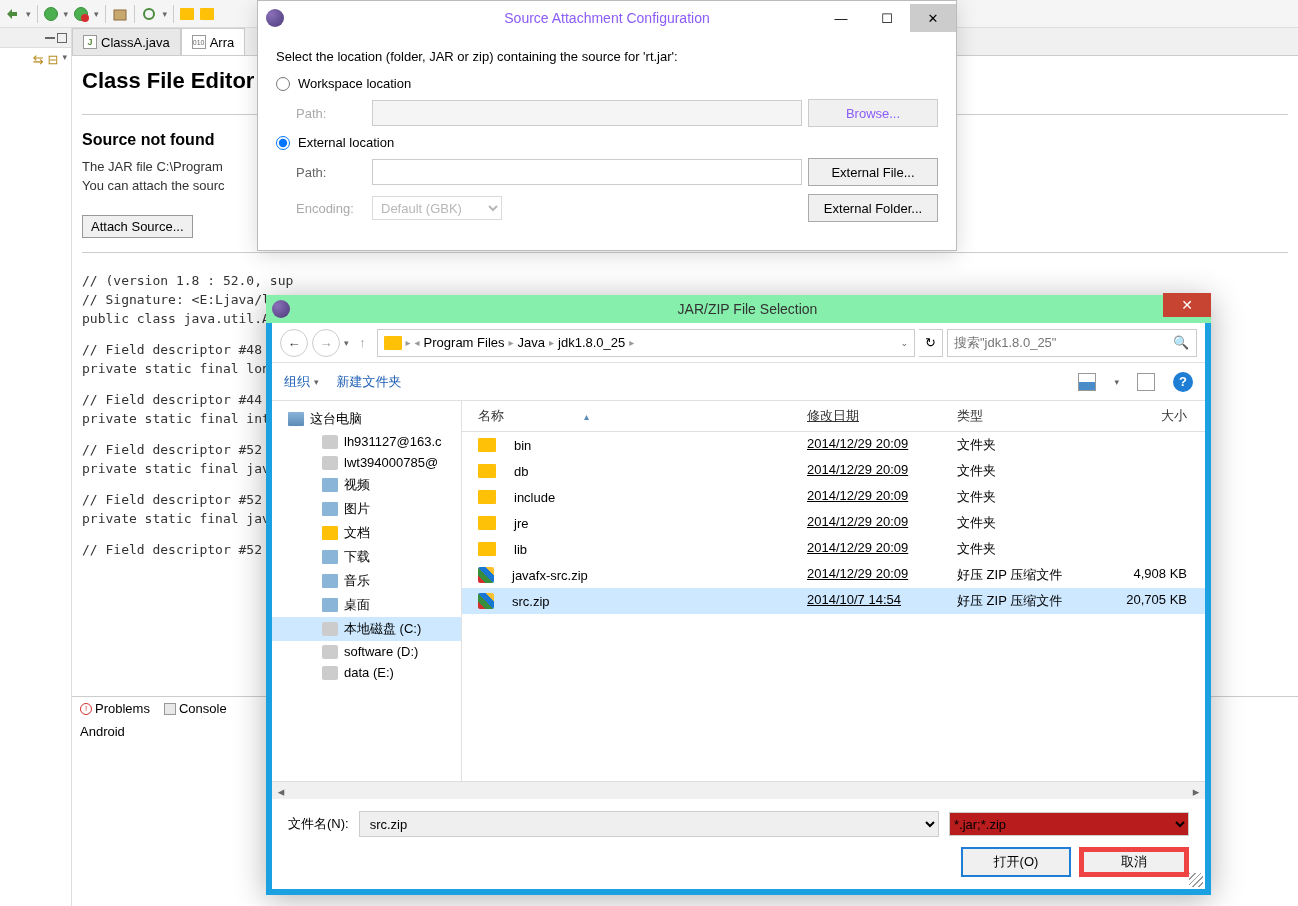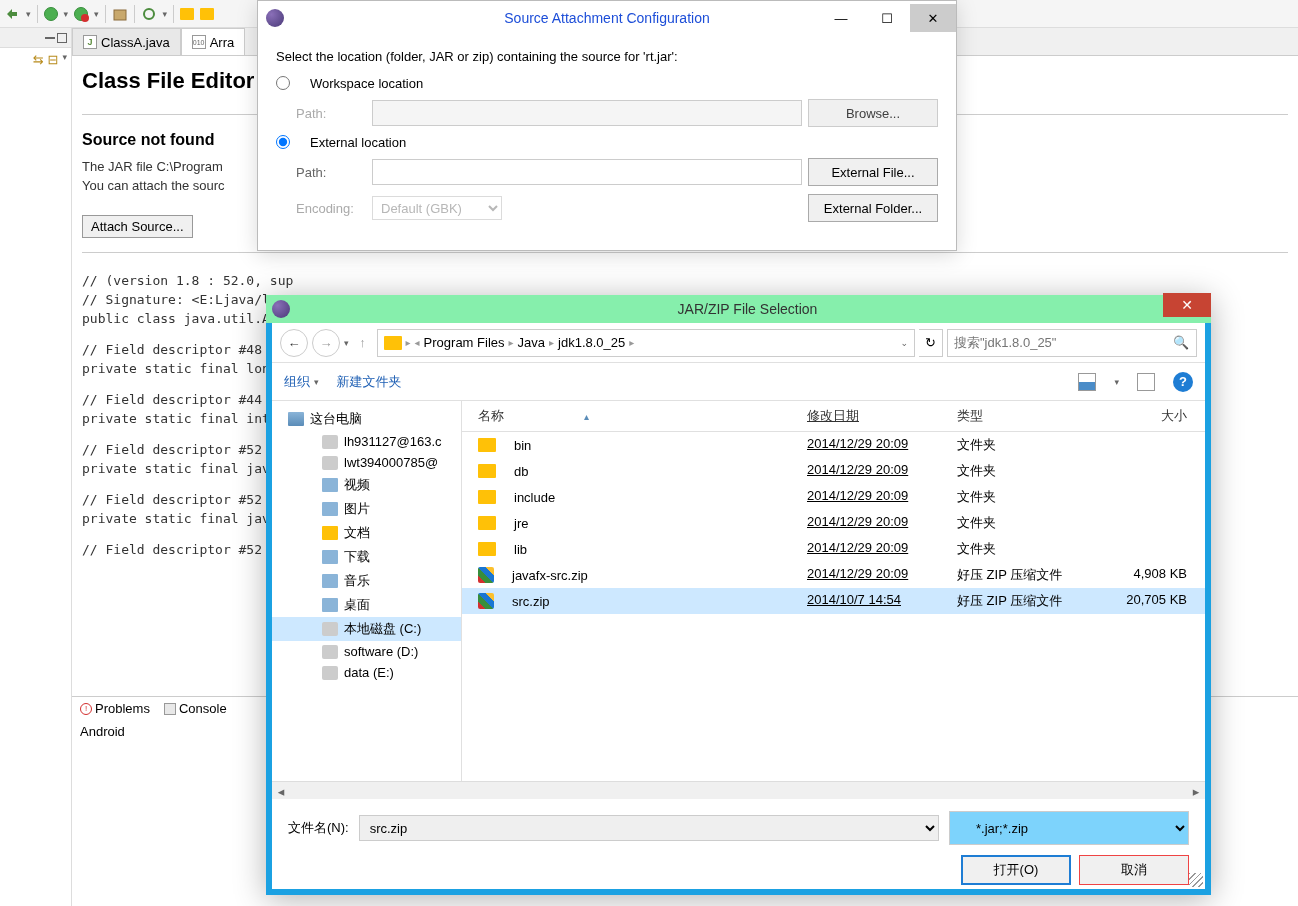--- a/index.html
+++ b/index.html
@@ -37,37 +37,37 @@
 
 .bottom-panel { position: absolute; bottom: 160px; left: 72px; right: 0; height: 50px; border-top: 1px solid #ccc; background: #fff; }
 .bottom-tabs { display: flex; gap: 2px; padding: 2px; }
 .bottom-tab { padding: 2px 6px; font-size: 12px; display: flex; align-items: center; gap: 3px; }
 .prob-icon { width: 12px; height: 12px; border-radius: 50%; background: #fff; border: 1px solid #d32f2f; display: flex; align-items: center; justify-content: center; font-size: 8px; color: #d32f2f; }
 .cons-icon { width: 12px; height: 12px; background: #e8e8e8; border: 1px solid #999; }
 
 
 .dialog1 { position: absolute; top: 0; left: 257px; width: 700px; background: #fff; border: 1px solid #bbb; box-shadow: 0 4px 20px rgba(0,0,0,0.15); }
 .dialog1-titlebar { height: 34px; background: #fff; display: flex; align-items: center; justify-content: center; position: relative; }
-.dialog1-title { font-size: 14px; color: #1d4ed8; }
+.dialog1-title { font-size: 14px; color: #8b5cf6; }
 .dialog1-eclipse-icon { position: absolute; left: 8px; width: 18px; height: 18px; border-radius: 50%; background: radial-gradient(circle at 30% 30%, #8a6fb8, #4a3a78); }
 .dialog1-winbtns { position: absolute; right: 0; display: flex; }
 .winbtn { width: 46px; height: 28px; display: flex; align-items: center; justify-content: center; cursor: pointer; }
 .winbtn.close { background: #ccc; }
 
 .dialog1-body { padding: 14px 18px 20px; }
 .dialog1-prompt { font-size: 13px; margin-bottom: 12px; }
-.radio-row { display: flex; align-items: flex-start; gap: 20px; margin: 8px 0; }
+.radio-row { display: flex; align-items: flex-end; gap: 8px; margin: 8px 0; }
 .radio-row input[type=radio] { width: 14px; height: 14px; }
 .form-row { display: flex; align-items: center; gap: 6px; margin: 8px 0 8px 20px; }
 .form-label { width: 70px; color: #666; font-size: 13px; }
 .form-label.disabled { color: #aaa; }
 .form-input { flex: 1; height: 26px; border: 1px solid #ccc; padding: 0 6px; background: #fff; }
 .form-input.disabled { background: #f5f5f5; }
 .form-btn { width: 130px; height: 28px; background: #f0f0f0; border: 1px solid #aaa; cursor: pointer; font-size: 13px; }
-.form-btn.disabled { color: #404040; border-color: #ccc; }
+.form-btn.disabled { color: #8b5cf6; border-color: #ccc; }
 .encoding-select { width: 130px; height: 24px; border: 1px solid #ccc; background: #fff; padding: 0 4px; color: #999; }
 
 
 .dialog2 { position: absolute; top: 295px; left: 266px; width: 945px; height: 600px; background: #fff; border: 6px solid #1ba1e2; box-shadow: 0 4px 30px rgba(0,0,0,0.3); }
 .dialog2-titlebar { height: 28px; background: #86efac; display: flex; align-items: center; position: relative; margin: -6px -6px 0 -6px; padding: 0 6px; }
 .dialog2-title { flex: 1; text-align: center; font-size: 14px; color: #333; }
 .dialog2-close { position: absolute; right: 0; top: -2px; width: 48px; height: 24px; background: #c74433; color: #fff; display: flex; align-items: center; justify-content: center; font-size: 14px; cursor: pointer; }
 
 .dialog2-nav { height: 40px; display: flex; align-items: center; padding: 0 8px; gap: 4px; border-bottom: 1px solid #e0e0e0; }
 .nav-arrow { width: 28px; height: 28px; border-radius: 50%; border: 1px solid #ccc; display: flex; align-items: center; justify-content: center; cursor: pointer; color: #999; }
@@ -114,23 +114,23 @@
 .zip-icon { width: 16px; height: 16px; background: linear-gradient(45deg, #d32f2f 25%, #388e3c 25%, #388e3c 50%, #1976d2 50%, #1976d2 75%, #fbc02d 75%); border-radius: 2px; }
 
 .dialog2-scrollbar { height: 18px; background: #f0f0f0; border-top: 1px solid #ddd; position: relative; }
 .sb-left { position: absolute; left: 0; width: 18px; height: 18px; display: flex; align-items: center; justify-content: center; color: #666; }
 .sb-right { position: absolute; right: 0; width: 18px; height: 18px; display: flex; align-items: center; justify-content: center; color: #666; }
 
 .dialog2-footer { padding: 12px 16px; display: flex; flex-direction: column; gap: 10px; }
 .filename-row { display: flex; align-items: center; gap: 10px; }
 .filename-label { font-size: 13px; }
 .filename-input { flex: 1; height: 26px; border: 1px solid #ccc; padding: 0 6px; }
-.filter-select { width: 240px; height: 34px; border: 1px solid #ccc; padding: 0 22px; background: #7dd3fc; }
+.filter-select { width: 240px; height: 24px; border: 1px solid #ccc; padding: 0 0; background: #b91c1c; }
 .footer-btns { display: flex; justify-content: flex-end; gap: 8px; }
-.footer-btn { width: 110px; height: 30px; border: 1px solid #ef4444; background: #f0f0f0; cursor: pointer; font-size: 13px; }
+.footer-btn { width: 110px; height: 30px; border: 5px solid #ef4444; background: #f0f0f0; cursor: pointer; font-size: 13px; }
 .footer-btn.primary { border: 2px solid #1e7dd4; }
 .resize-grip { position: absolute; right: 2px; bottom: 2px; width: 14px; height: 14px; background: repeating-linear-gradient(135deg, #999 0 1px, transparent 1px 4px); }
 
 select, input { font-family: inherit; font-size: 13px; }
 </style>
 </head>
 <body>
 
 <div class="eclipse-bg">
   <div class="toolbar-top">

